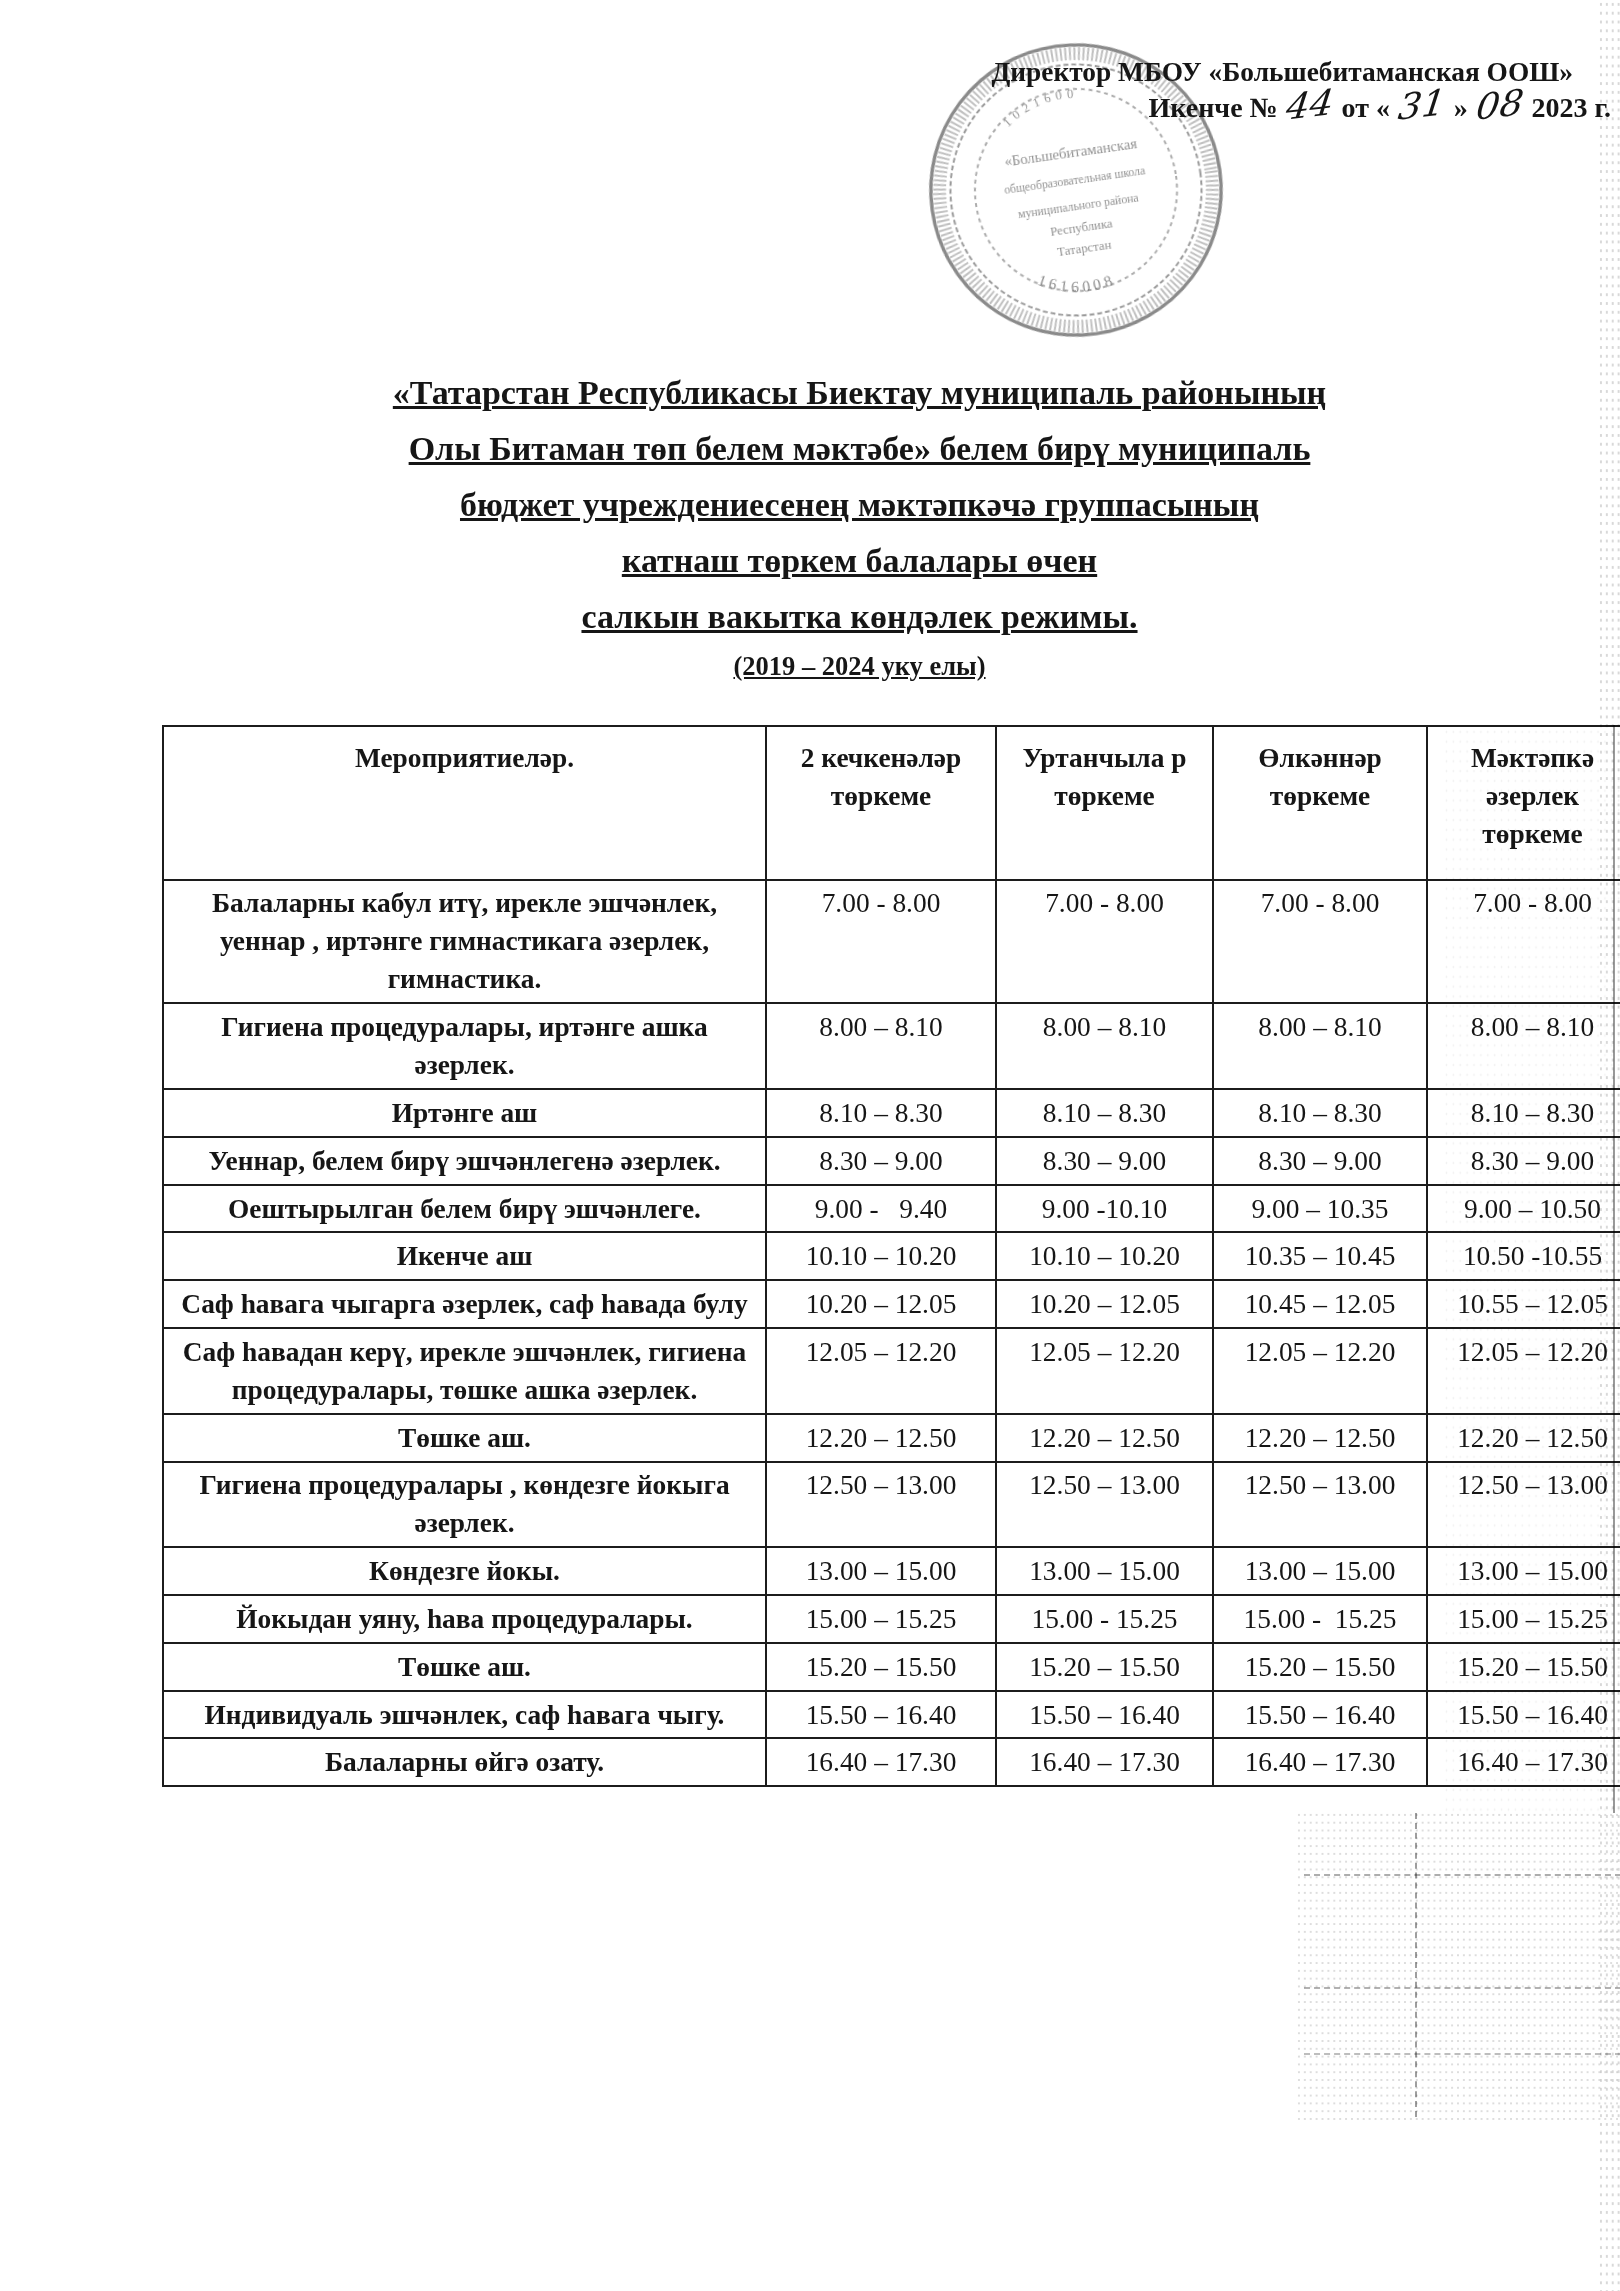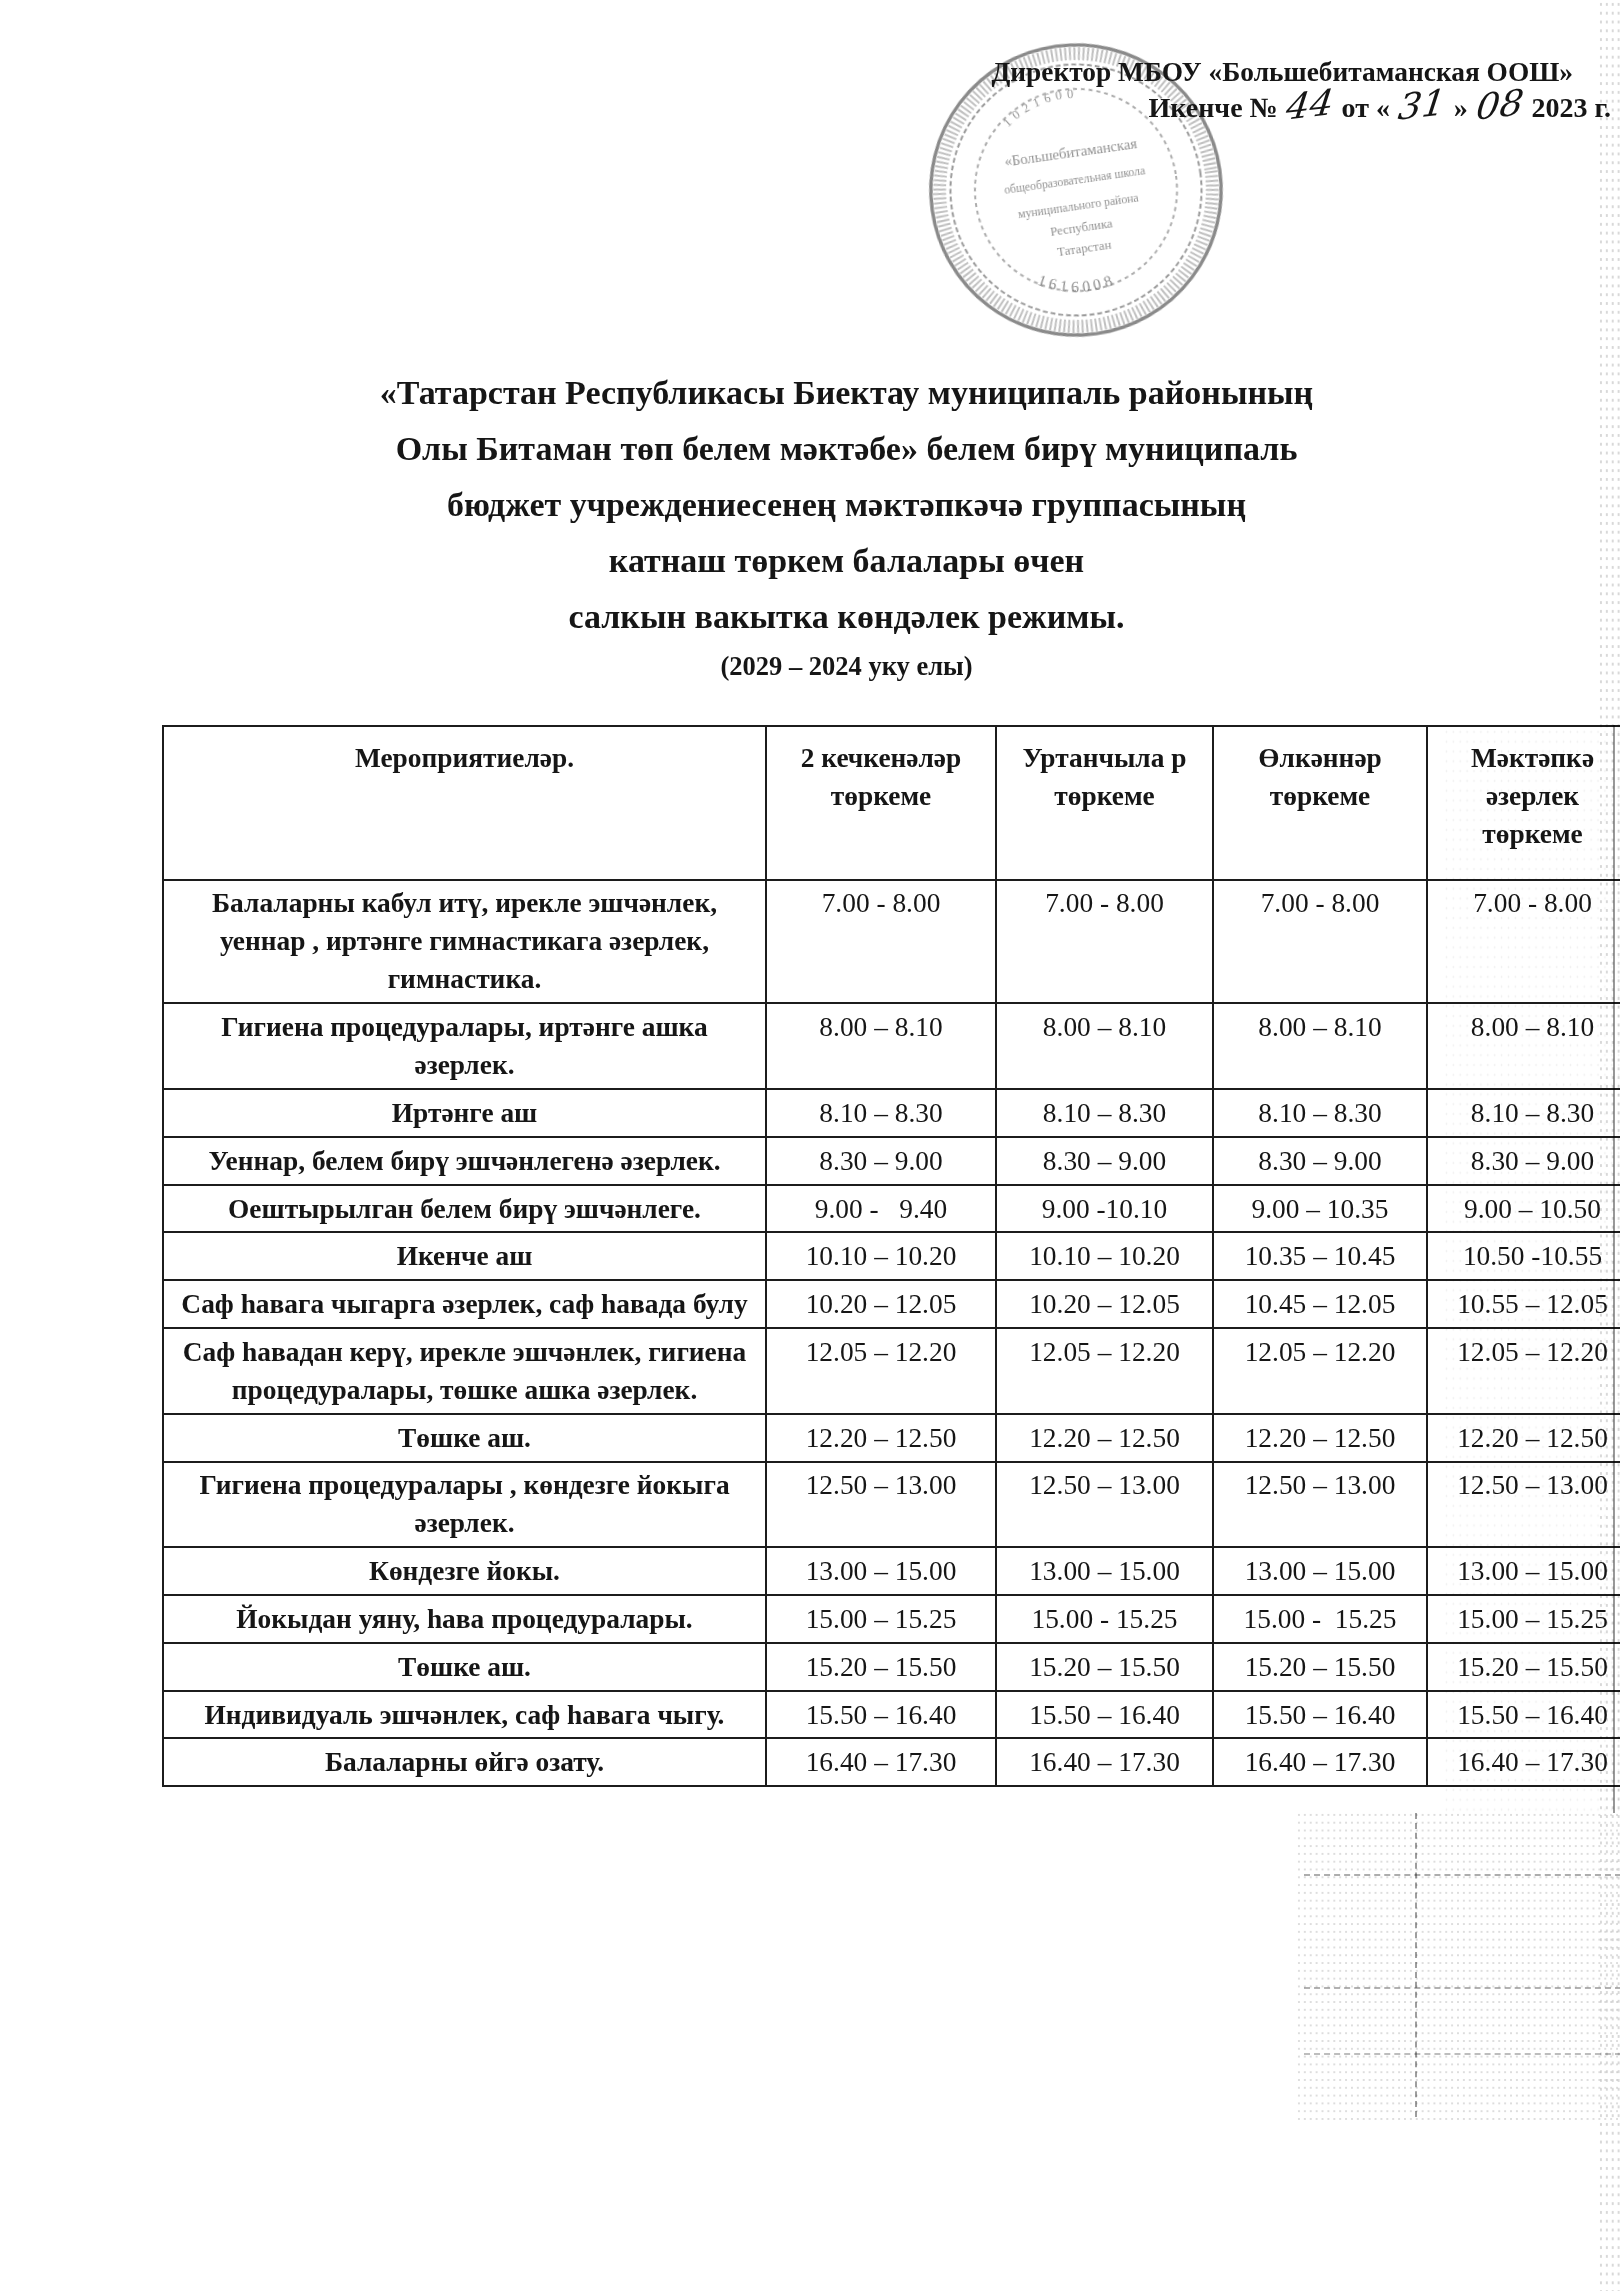--- a/index.html
+++ b/index.html
@@ -20,21 +20,21 @@
   .order-row{font-size:28px;font-weight:bold;margin-top:3.9px;text-align:right;padding-right:5.9px;white-space:nowrap;}
   .hw{font-family:"DejaVu Serif",serif;font-style:italic;font-weight:normal;font-size:36px;
       display:inline-block;transform:skewX(-14deg) rotate(-7deg);margin:0 2px;line-height:0;}
 
   
   .stamp{position:absolute;left:923px;top:37px;width:306px;height:306px;z-index:2;
          transform:rotate(-8deg);filter:blur(0.4px);opacity:.92;}
   .stamp text{font-family:"Liberation Serif",serif;fill:#5a5a5a;}
 
   
-  .title{position:absolute;left:163px;top:365px;width:1367px;text-align:center;z-index:3;}
+  .title{position:absolute;left:176px;top:365px;width:1367px;text-align:center;z-index:3;text-decoration:underline;}
   .title-line{font-size:34px;font-weight:bold;line-height:56px;}
   .subtitle{font-size:26.5px;font-weight:bold;margin-top:5.9px;}
 
   
   .sched{position:absolute;left:162px;top:725px;z-index:3;}
   table{border-collapse:collapse;table-layout:fixed;width:1474px;background:transparent;}
   th,td{border:2px solid #1c1c1c;vertical-align:top;text-align:center;padding:3.9px 5.9px;}
   th{font-size:27.4px;font-weight:bold;line-height:38px;padding-top:12px;padding-bottom:25.5px;border-bottom-width:2.9px;}
   td.act{font-size:27.4px;font-weight:bold;line-height:38px;}
   td.tt{font-size:27.4px;font-weight:normal;line-height:38px;white-space:pre-wrap;}
@@ -94,21 +94,21 @@
       <span>2023 г.</span>
     </div>
   </div>
 
   <div class="title">
     <div class="title-line">«Татарстан Республикасы Биектау муниципаль районының</div>
     <div class="title-line">Олы Битаман төп белем мәктәбе»  белем бирү  муниципаль</div>
     <div class="title-line">бюджет  учреждениесенең мәктәпкәчә группасының</div>
     <div class="title-line">катнаш төркем балалары өчен</div>
     <div class="title-line">салкын вакытка көндәлек режимы.</div>
-    <div class="subtitle">(2029 – 2024 уку елы)</div>
+    <div class="subtitle">(2019 – 2024 уку елы)</div>
   </div>
 
   <div class="sched">
     <table>
       <colgroup>
         <col style="width:603px">
           <col style="width:230px">
           <col style="width:217px">
           <col style="width:214px">
           <col style="width:211px">

